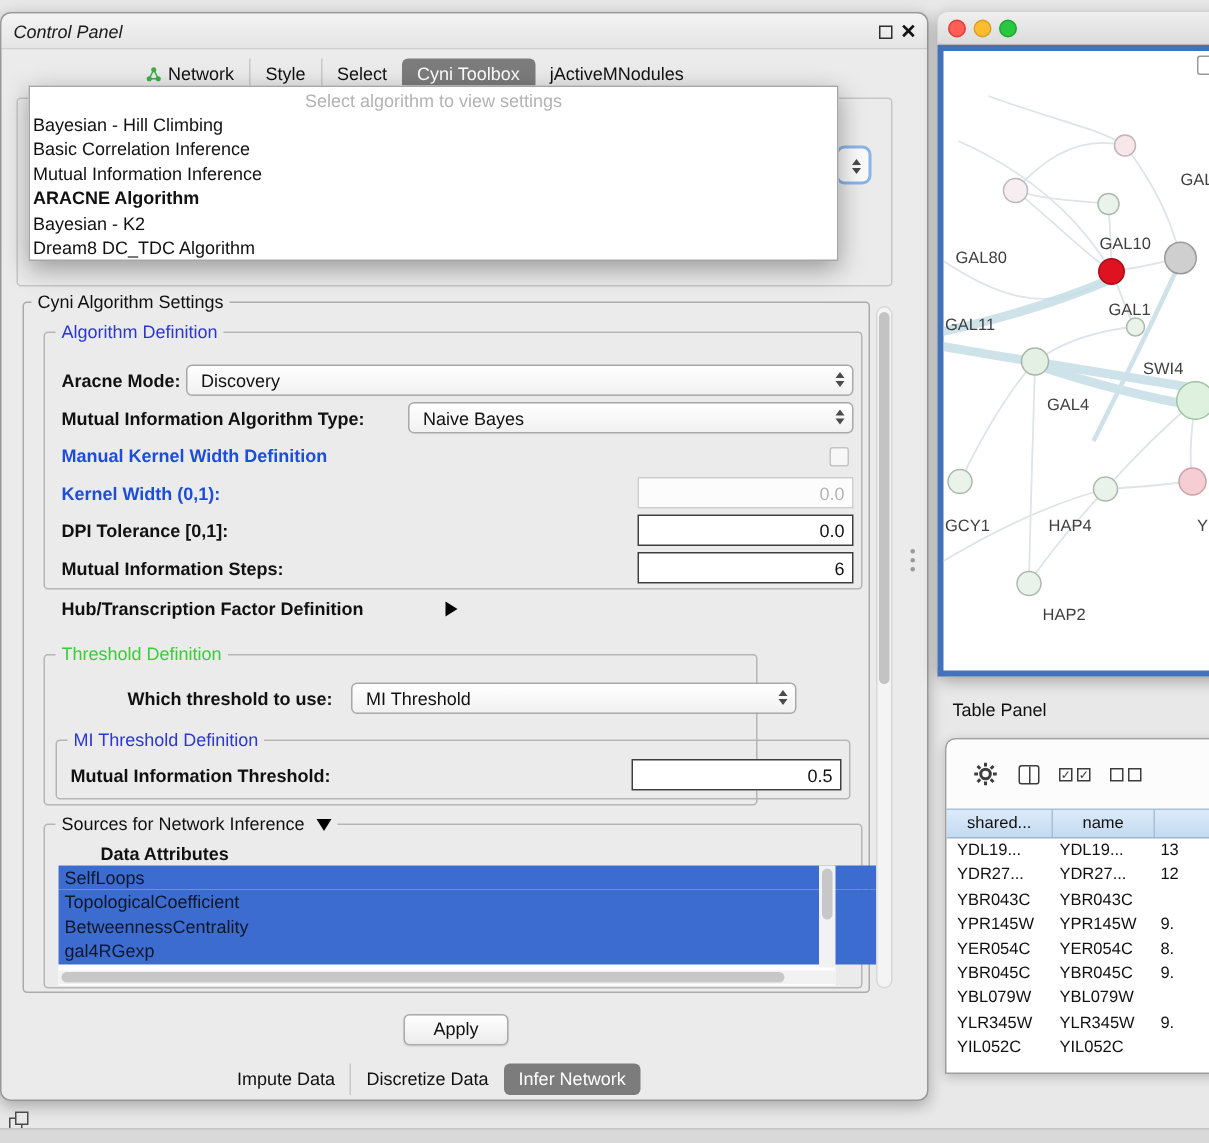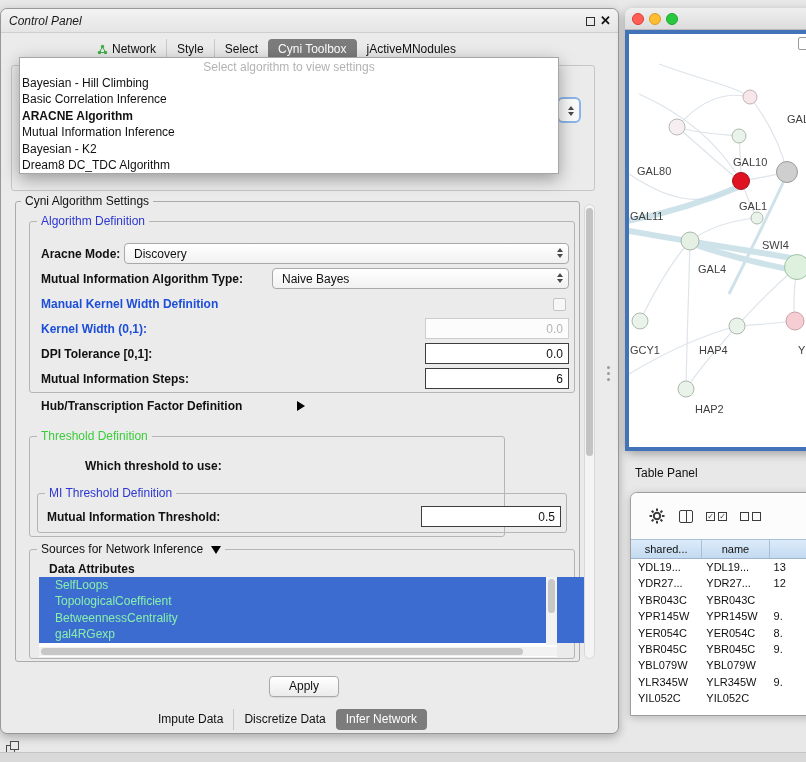--- a/index.html
+++ b/index.html
@@ -71,21 +71,21 @@
   .checkbox { position:absolute; width:13px; height:13px; border:1px solid #c4c4c4;
     border-radius:2px; background:#f7f7f7; }
 
   .hub { position:absolute; left:25px; top:197px; display:flex; align-items:center; font-weight:bold;gap:45px; }
   .arrow-right { width:0; height:0; border-top:5.5px solid transparent; border-bottom:5.5px solid transparent;
     border-left:8px solid #000; margin-left:10px; }
   .arrow-down { display:inline-block; width:0; height:0; border-left:5.5px solid transparent;
     border-right:5.5px solid transparent; border-top:8px solid #000; margin-left:8px; vertical-align:middle; }
 
   .attr-list { position:absolute; left:9px; top:27px; width:518px; height:80px; background:#fff; }
-  .attr-item { height:16.4px; line-height:16.4px; width:552px; background:#3d6cd1; color:#86efac; padding-left:16px; }
+  .attr-item { height:16.4px; line-height:16.4px; width:552px; background:#3d6cd1; color:#0f172a; padding-left:4px; }
   .v-scroll { position:absolute; left:507px; top:0; width:11px; height:68px; background:#f2f2f2; }
   .v-scroll .thumb { position:absolute; left:2px; top:2px; width:7px; height:34px; background:#c7c7c7; border-radius:4px; }
   .h-scroll { position:absolute; left:0; top:70px; width:518px; height:9px; background:#f2f2f2; }
   .h-scroll .thumb { position:absolute; left:2px; top:1px; width:482px; height:7px; background:#c7c7c7; border-radius:4px; }
 
   .apply-btn { position:absolute; left:268px; top:667px; width:70px; height:21px;
     border:1px solid #a9a9a9; border-radius:4px; background:linear-gradient(#ffffff,#ebebeb);
     text-align:center; line-height:19px; box-shadow:0 1px 1px rgba(0,0,0,.08); }
 
   
@@ -177,22 +177,22 @@
     <span class="combo-arrows">
         <i class="tu"></i>
         <i class="tdn"></i>
       </span>
   </div>
 
   <div class="dd-popup">
     <div class="dd-placeholder">Select algorithm to view settings</div>
     <div class="dd-item">Bayesian - Hill Climbing</div>
     <div class="dd-item">Basic Correlation Inference</div>
+    <div class="dd-item">Mutual Information Inference</div>
     <div class="dd-item bold">ARACNE Algorithm</div>
-    <div class="dd-item">Mutual Information Inference</div>
     <div class="dd-item">Bayesian - K2</div>
     <div class="dd-item">Dream8 DC_TDC Algorithm</div>
   </div>
 
   <div class="fs settings-box">
     <span class="fs-title" style="left:5px;">Cyni Algorithm Settings</span>
 
     <div class="fs" style="left:13px; top:19px; width:546px; height:172px;">
       <span class="fs-title blue" style="left:7px;">Algorithm Definition</span>
 
@@ -229,32 +229,39 @@
 
     <div class="hub">
       <span>Hub/Transcription Factor Definition</span>
       <span class="arrow-right"></span>
     </div>
 
     <div class="fs" style="left:13px; top:234px; width:476px; height:101px;">
       <span class="fs-title green" style="left:7px;">Threshold Definition</span>
 
       <span class="lbl" style="left:55px; top:22px;">Which threshold to use:</span>
+      <div class="combo" style="left:204px; top:18px; width:297px;">
+        <span class="combo-text">MI Threshold</span>
+        <span class="combo-arrows">
+            <i class="tu"></i>
+            <i class="tdn"></i>
+          </span>
+      </div>
 
       <div class="fs" style="left:7px; top:56px; width:530px; height:40px;">
         <span class="fs-title blue" style="left:7px;">MI Threshold Definition</span>
         <span class="lbl" style="left:9px; top:16px;">Mutual Information Threshold:</span>
         <input class="field" style="left: 383px; top: 12px; width: 140px;" value="0.5">
       </div>
     </div>
 
     <div class="fs" style="left:13px; top:347px; width:546px; height:110px;">
       <span class="fs-title" style="left:7px;"><span>Sources for Network Inference</span><span class="arrow-down"></span></span>
 
-      <span class="lbl" style="left:5px; top:12px;padding-left:14px;">Data Attributes</span>
+      <span class="lbl" style="left:23px; top:12px;padding-left:14px;">Data Attributes</span>
 
       <div class="attr-list">
         <div class="attr-item">SelfLoops</div>
         <div class="attr-item">TopologicalCoefficient</div>
         <div class="attr-item">BetweennessCentrality</div>
         <div class="attr-item">gal4RGexp</div>
         <div class="v-scroll">
             <div class="thumb"></div>
           </div>
         <div class="h-scroll">

